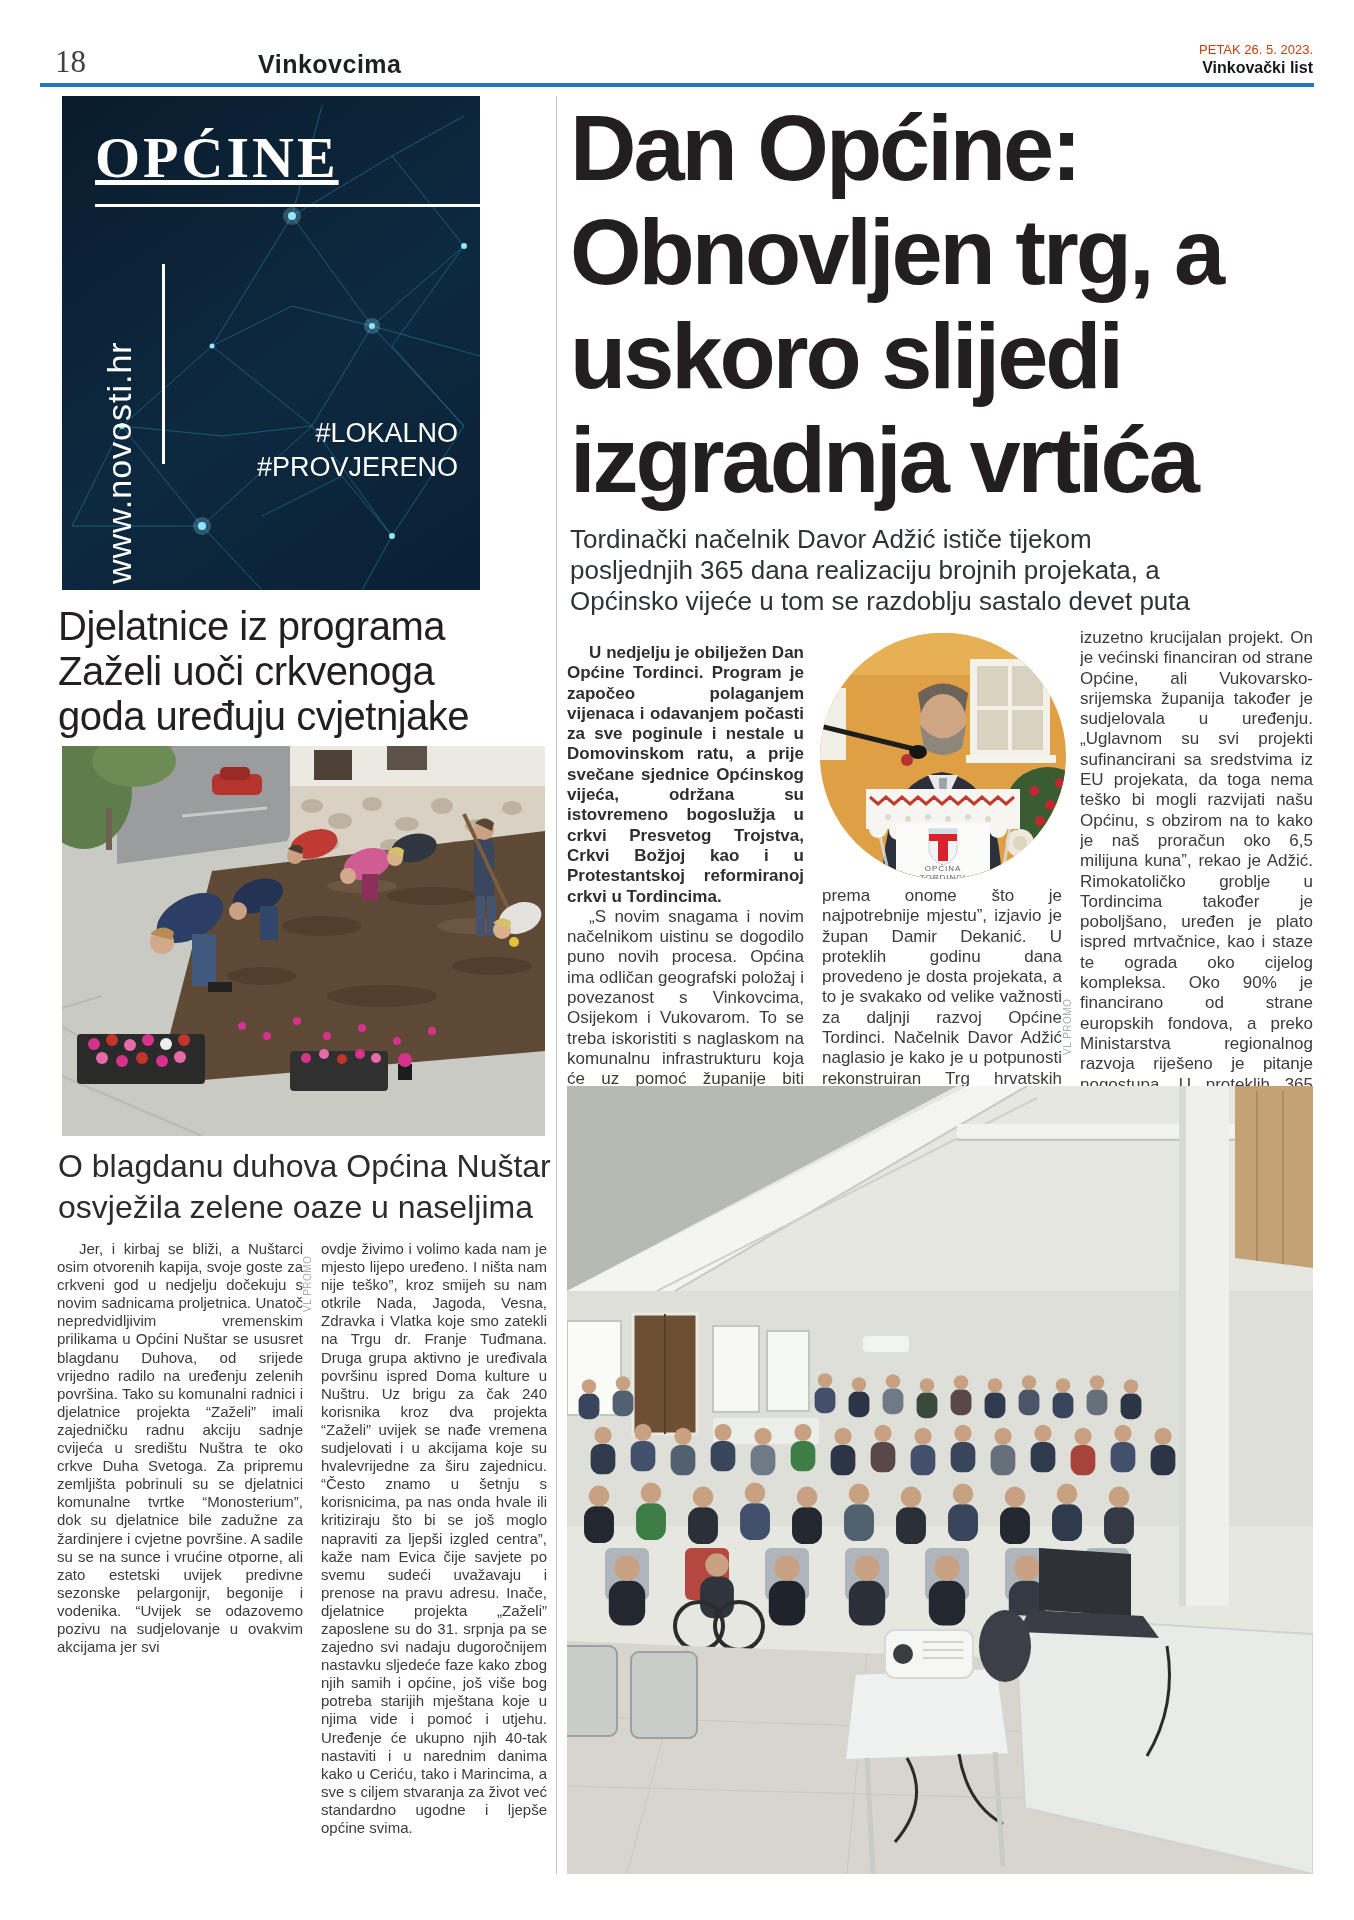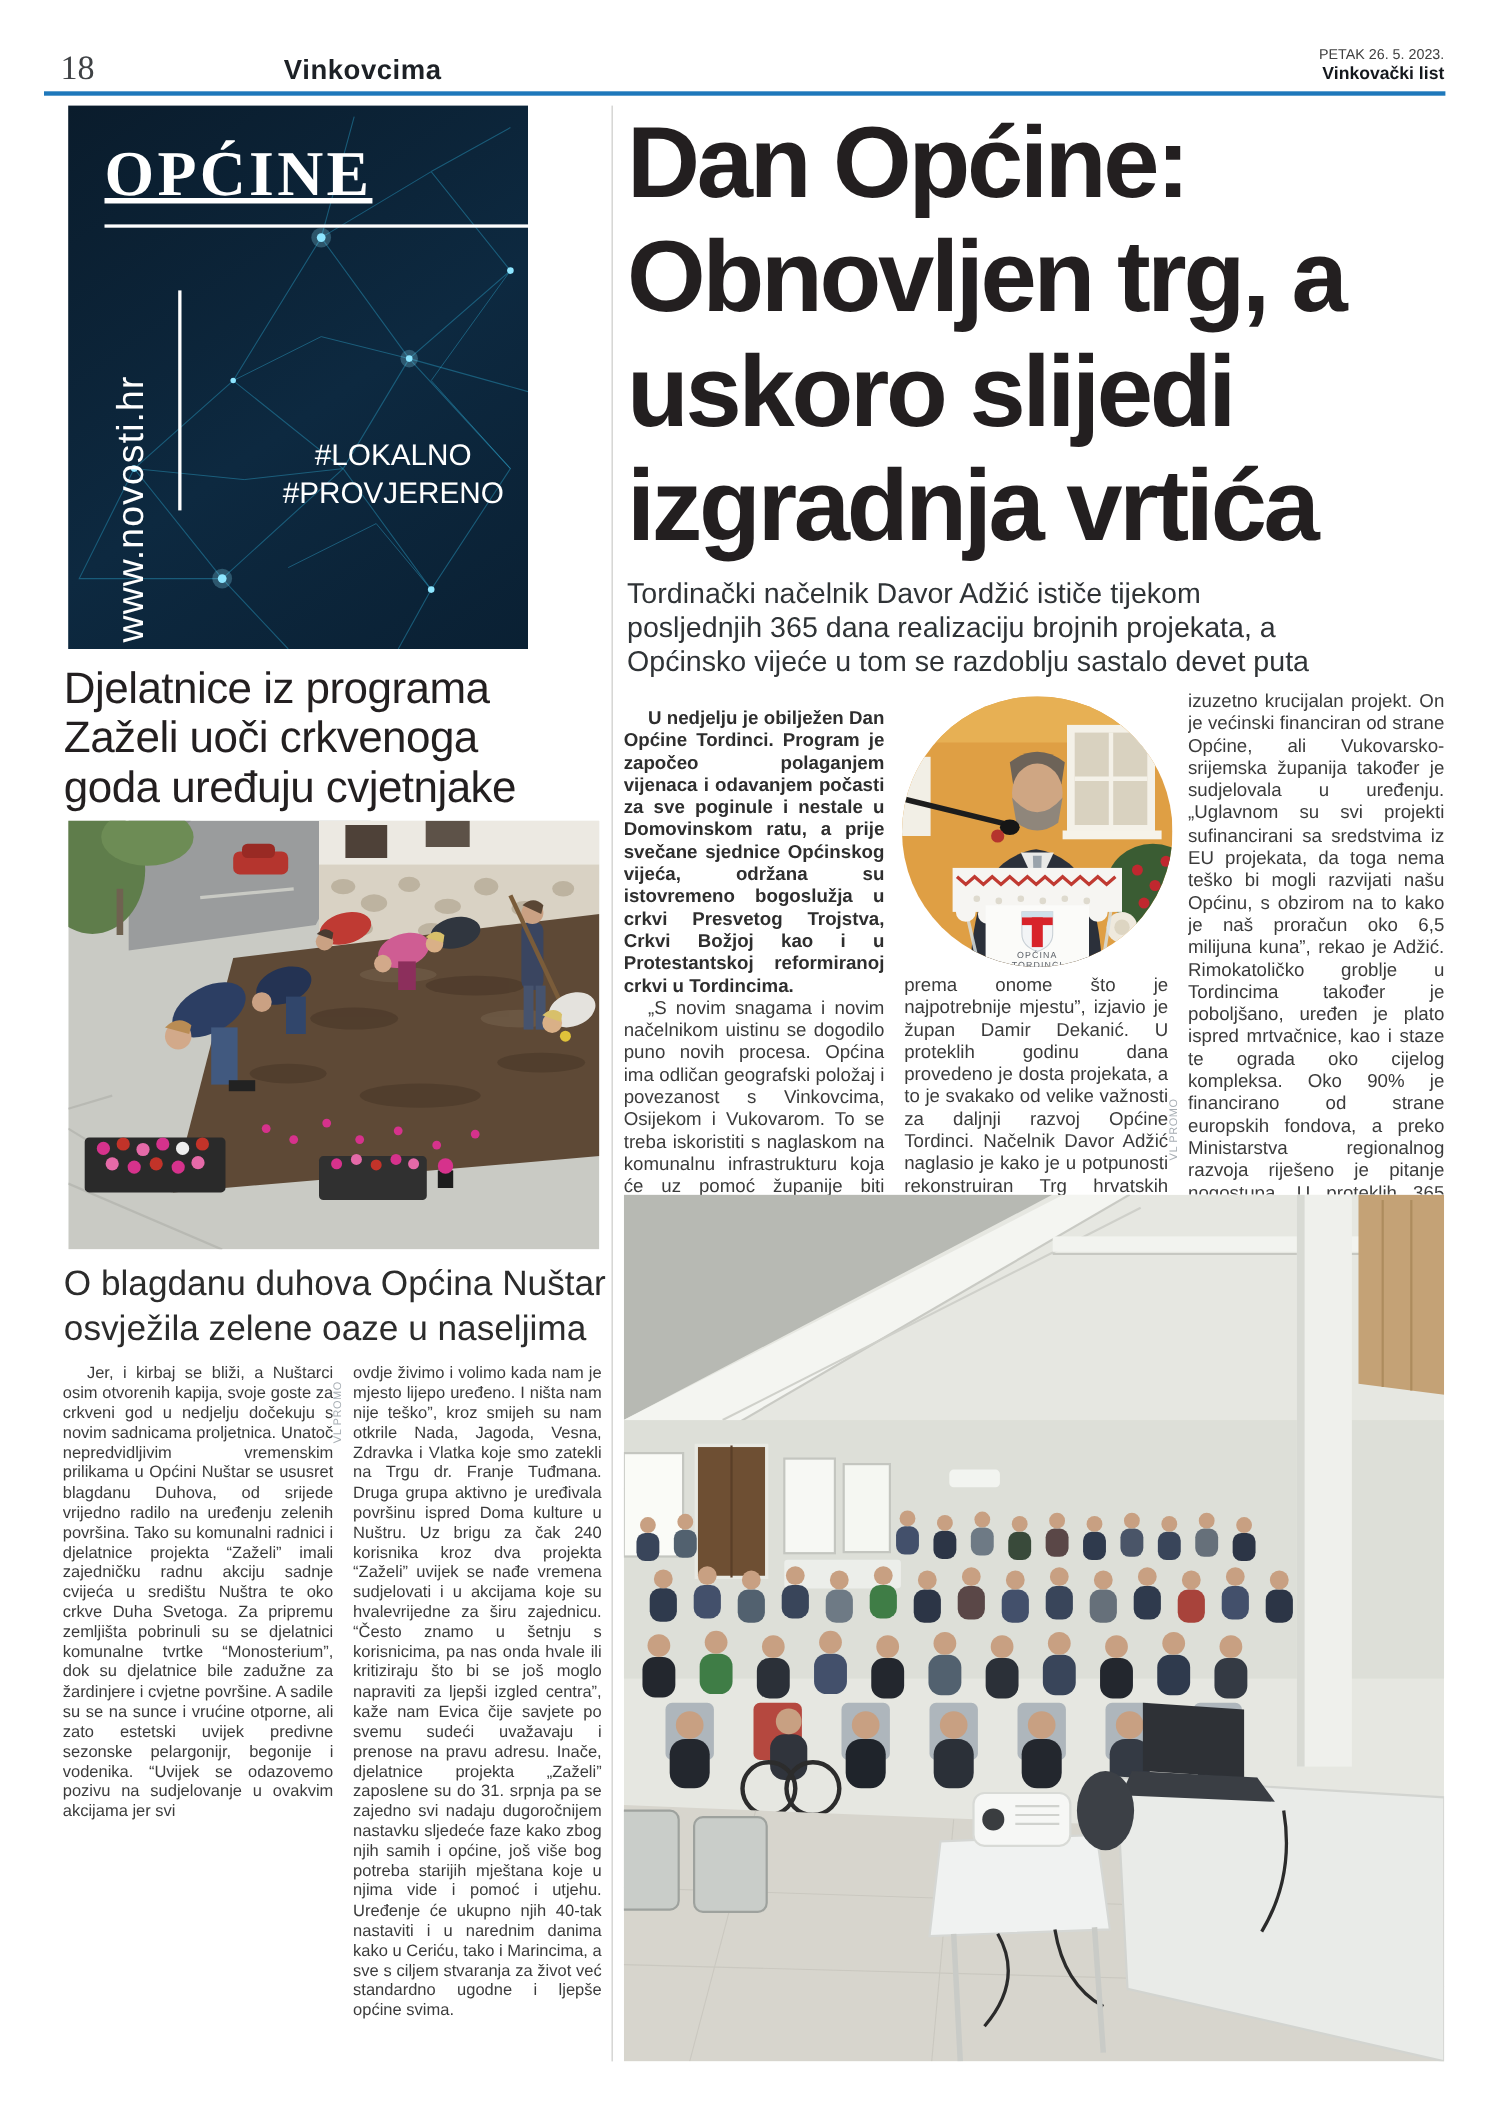--- a/index.html
+++ b/index.html
@@ -3,21 +3,21 @@
 <meta charset="utf-8">
 <style>
   html,body{margin:0;padding:0;background:#ffffff;}
   .sheet{position:relative;width:1354px;height:1920px;background:#fff;overflow:hidden;
          font-family:"Liberation Sans",sans-serif;color:#3b3b3b;}
   .abs{position:absolute;}
   
   .pagenum{font-family:"Liberation Serif",serif;font-size:31px;color:#3f4245;font-weight:400;}
   .section{font-size:25px;font-weight:700;color:#1d2126;letter-spacing:.5px;}
   .dateblock{text-align:right;line-height:1.25;}
-  .dateline{font-size:13px;color:#404040;}
+  .dateline{font-size:13px;color:#c2410c;}
   .pubname{font-size:16px;font-weight:700;color:#14181d;}
   .bluerule{background:#1e78bb;height:4px;}
   .vdivider{width:1px;background:#c6c6c4;}
   
   .promo{background:linear-gradient(145deg,#0a1c2c 0%,#0d2940 55%,#0a2033 100%);overflow:hidden;}
   .promo-title{font-family:"Liberation Serif",serif;font-weight:700;color:#fff;font-size:58px;letter-spacing:3px;}
   .promo-underline{background:#fff;height:3px;}
   .promo-url{color:#fff;font-size:34px;letter-spacing:1px;writing-mode:vertical-rl;transform:rotate(180deg);}
   .promo-vline{background:#fff;width:3px;}
   .promo-tags{color:#fff;font-size:27px;text-align:right;line-height:1.25;white-space:pre-line;}
@@ -81,21 +81,21 @@
         <circle cx="330" cy="440" r="3"></circle>
           <circle cx="60" cy="330" r="3"></circle>
         <circle cx="402" cy="150" r="3"></circle>
           <circle cx="150" cy="250" r="2.5"></circle>
       </g>
     </svg>
     <div class="abs promo-title" style="left:33px;top:28px;text-decoration:underline;">OPĆINE</div>
     <div class="abs promo-underline" style="left:33px;top:108px;width:385px;"></div>
     <div class="abs promo-url" style="left:38px;top:158px;height:330px;">www.novosti.hr</div>
     <div class="abs promo-vline" style="left:100px;top:168px;height:200px;"></div>
-    <div class="abs promo-tags" style="right:22px;top:302px;text-align:center;">#LOKALNO
+    <div class="abs promo-tags" style="right:22px;top:321px;">#LOKALNO
 #PROVJERENO</div>
   </div>
 
   <div class="abs hl-left" style="left:58px;top:604px;width:490px;">Djelatnice iz programa
 Zaželi uoči crkvenoga
 goda uređuju cvjetnjake</div>
 
   <div class="abs photo" style="left:62px;top:746px;width:483px;height:390px;">
     <svg width="483" height="390" viewBox="0 0 483 390">
       <rect width="483" height="390" fill="#c9cac4"></rect>

